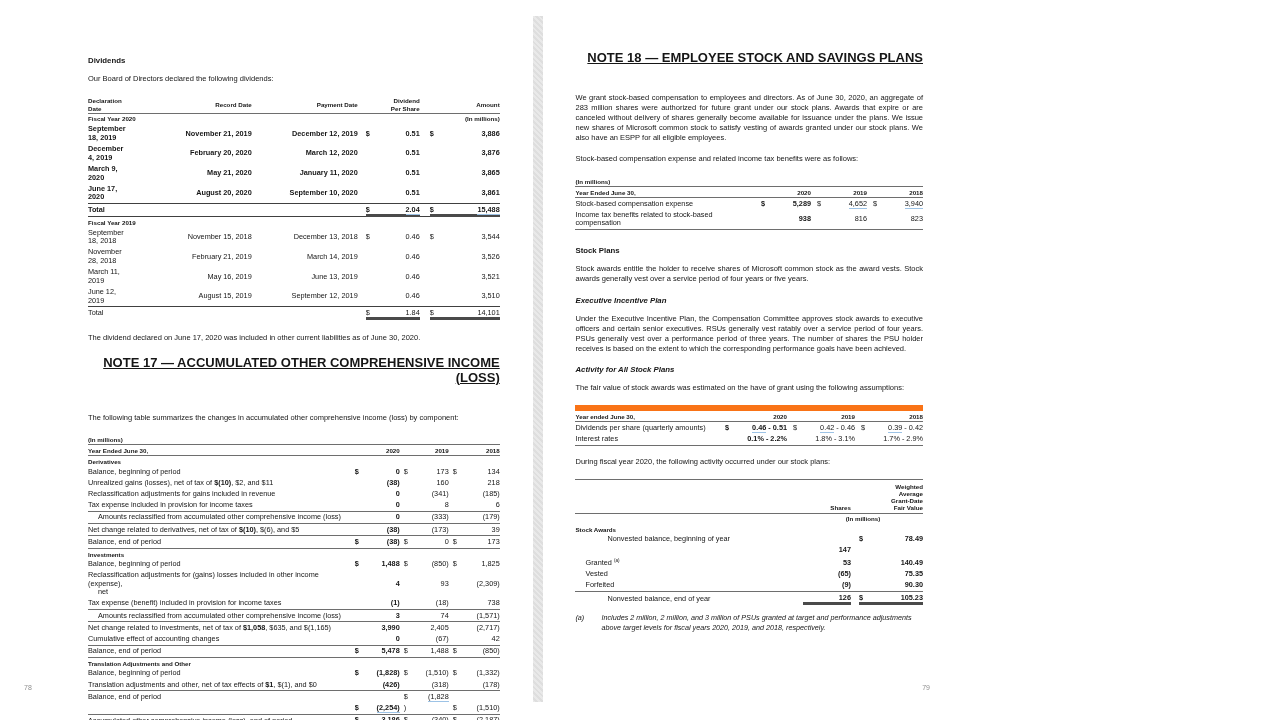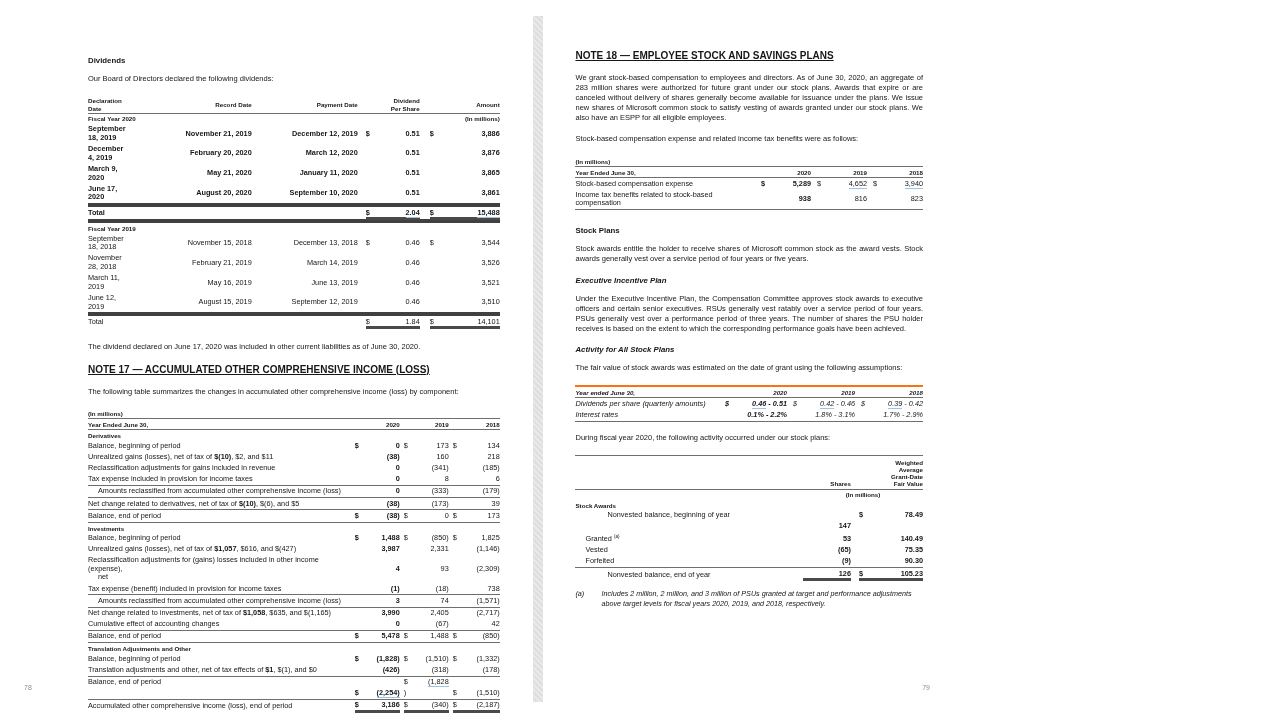--- a/index.html
+++ b/index.html
@@ -10,43 +10,43 @@
   .page-left  { width:631px; padding:56px 33px 0 88px; }
   .page-right { width:634px; padding:50px 117px 0 32px; }
   .divider { width:15px; height:686px; margin-top:16px;
     background:#e4e4e4;
     background-image:repeating-linear-gradient(45deg,#e9e9e9 0 2px,#dedede 2px 4px); }
 
   .h1 { font-size:7.8px; font-weight:bold; margin-bottom:9px; }
   .h1.ital { font-style:italic; }
   p.body { font-size:7.5px; line-height:1.32; margin-bottom:12px; }
   p.just { text-align:justify; }
-  .note-head { text-align:left; font-size:10px; font-weight:bold; text-decoration:underline; margin-bottom:12px; }
+  .note-head { text-align:right; font-size:13px; font-weight:bold; text-decoration:underline; margin-bottom:28px; }
 
   .sb { font-size:6.2px; font-weight:bold; }
   .t-sec { font-size:6.2px; font-weight:bold; padding:2px 0 1px 0; }
   .t-row { display:flex; align-items:center; font-size:7.3px; line-height:1.18; padding:1.4px 0 1.2px 0; }
   .t-row .lab { flex:1; padding-right:6px; }
   .t-row .lab.ind { padding-left:10px; }
   .l2 { padding-left:10px; }
   .rule-b { border-bottom:1px solid #6e6e6e; }
-  .rule-t { border-top:4px solid #404040; }
+  .rule-t { border-top:1px solid #404040; }
   .c { display:flex; justify-content:flex-end; align-items:flex-end; }
   .c .cur { margin-right:auto; }
   .c.left { justify-content:flex-start; }
   .dbl { border-bottom:1px solid #4a4a4a; box-shadow:0 2px 0 0 #4a4a4a; }
   .blu { border-bottom:1.4px solid #9dc3e6; }
 
   
   .fin-table .c { margin-left:4px; }
   .fin-table .c.c0 { font-weight:bold; }
   .w45 .c { width:45px; } .w45 .c.c2 { width:47px; }
   .w50 .c { width:50px; margin-left:6px; }
   .w62 .c { width:62px; margin-left:6px; }
-  .topline { border-top:2px solid #f97316;font-style:italic; }
+  .topline { border-top:6px solid #f97316; }
 
   
   .dv .c-rec { width:112px; text-align:right; margin-left:8px; }
   .dv .c-pay { width:98px;  text-align:right; margin-left:8px; }
   .dv .c-ps  { width:54px;  margin-left:8px; }
   .dv .c-amt { width:70px;  margin-left:10px; }
   .dv .bold  { font-weight:bold; }
   .dv .psh, .dv .amth { text-align:right; display:block; }
   .dv .gnote { width:70px; margin-left:10px; text-align:right; }
 
@@ -337,32 +337,20 @@
           <div class="c c1">
             <span class="cur">$</span>
             <span>(850)</span>
           </div>
           <div class="c c2">
             <span class="cur">$</span>
             <span>1,825</span>
           </div>
         </div>
         <div class="t-row">
-          <div class="lab">Unrealized gains (losses), net of tax of <b>$1,057</b>, $616, and $(427)</div>
-          <div class="c c0">
-            <span>3,987</span>
-          </div>
-          <div class="c c1">
-            <span>2,331</span>
-          </div>
-          <div class="c c2">
-            <span>(1,146)</span>
-          </div>
-        </div>
-        <div class="t-row">
           <div class="lab">Reclassification adjustments for (gains) losses included in other income (expense),<div class="l2">net</div></div>
           <div class="c c0">
             <span>4</span>
           </div>
           <div class="c c1">
             <span>93</span>
           </div>
           <div class="c c2">
             <span>(2,309)</span>
           </div>
@@ -547,21 +535,21 @@
         </div>
       </div>
 
     <div class="h1">Stock Plans</div>
     <p class="body just mb13">Stock awards entitle the holder to receive shares of Microsoft common stock as the award vests. Stock awards generally vest over a service period of four years or five years.</p>
 
     <div class="h1 ital">Executive Incentive Plan</div>
     <p class="body just mb13">Under the Executive Incentive Plan, the Compensation Committee approves stock awards to executive officers and certain senior executives. RSUs generally vest ratably over a service period of four years. PSUs generally vest over a performance period of three years. The number of shares the PSU holder receives is based on the extent to which the corresponding performance goals have been achieved.</p>
 
     <div class="h1 ital">Activity for All Stock Plans</div>
-    <p class="body mb9">The fair value of stock awards was estimated on the date of grant using the following assumptions:</p>
+    <p class="body mb9">The fair value of stock awards was estimated on the have of grant using the following assumptions:</p>
 
     <div class="fin-table w62 topline mb11" id="assumptions-table">
         <div class="t-row rule-b">
           <div class="lab sb">Year ended June 30,</div>
           <div class="c c0 sb">2020</div>
           <div class="c c1 sb">2019</div>
           <div class="c c2 sb">2018</div>
         </div>
         <div class="t-row">
           <div class="lab">Dividends per share (quarterly amounts)</div>

